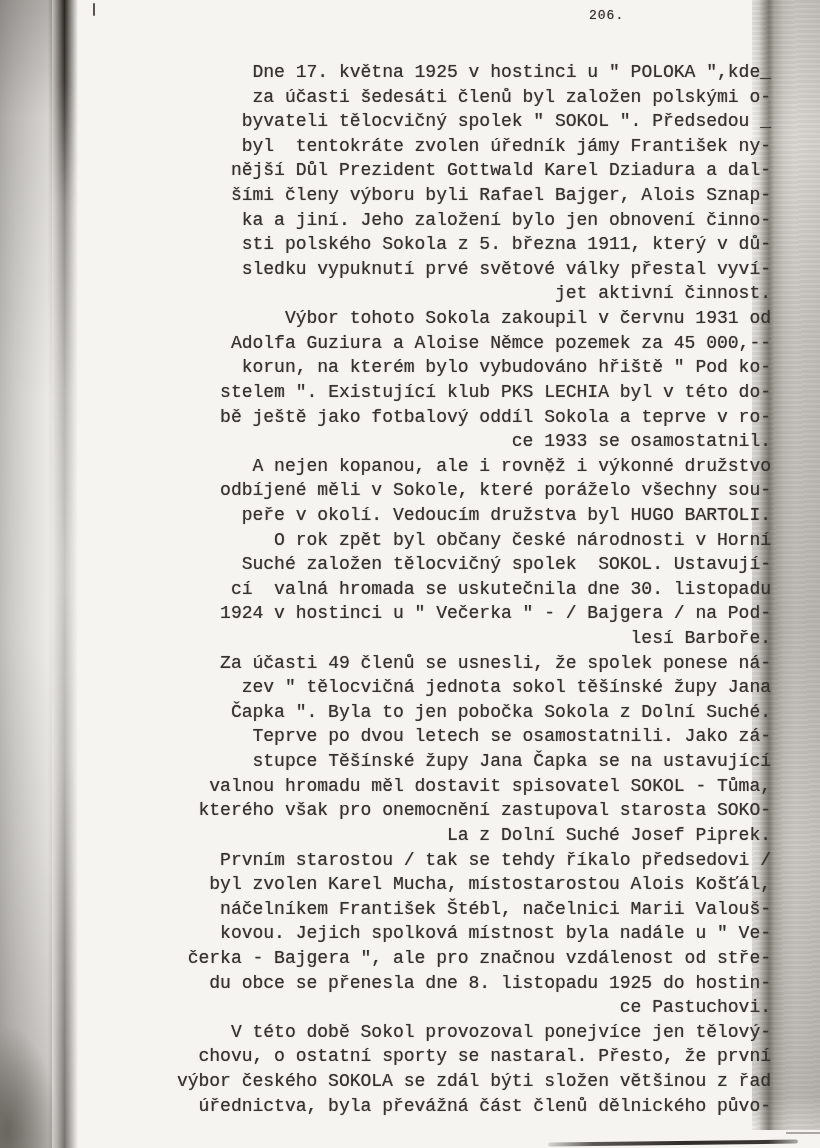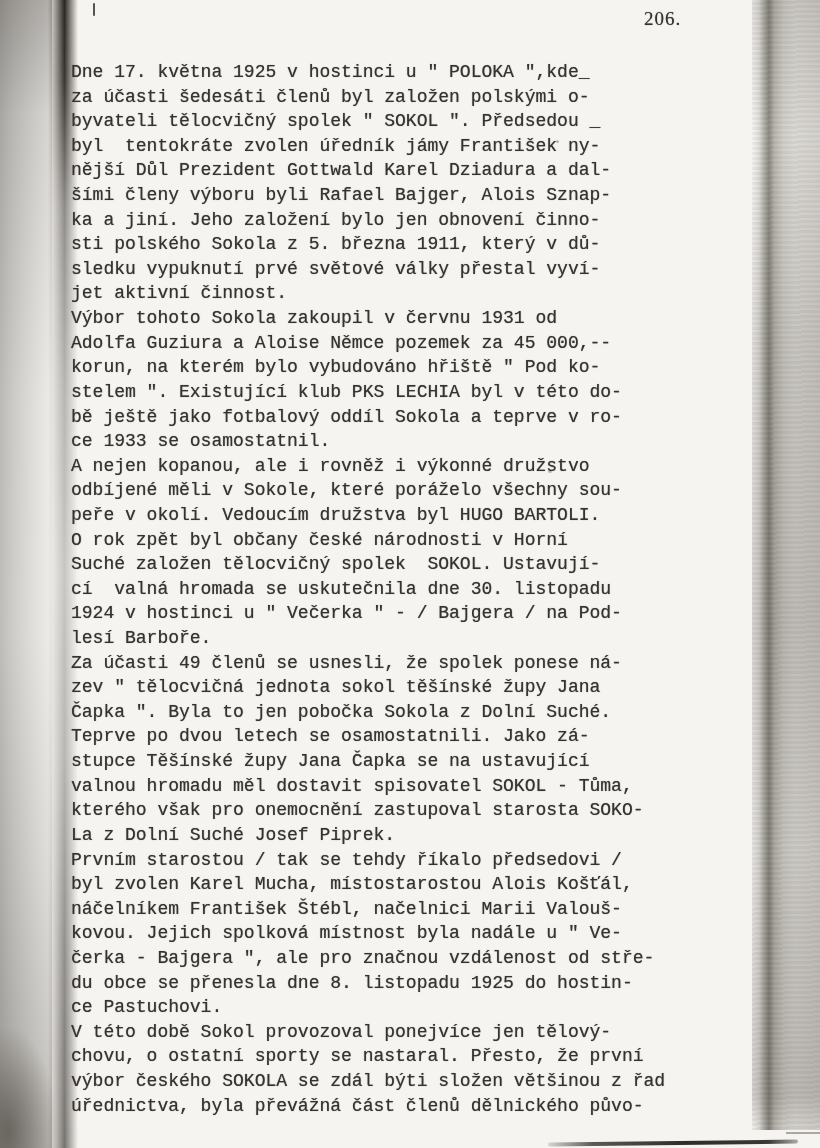--- a/index.html
+++ b/index.html
@@ -56,33 +56,33 @@
   }
 
   .pen-tick{
     position:absolute;left:93px;top:3px;width:2px;height:13px;
     background:rgba(60,55,49,0.85);border-radius:1px;
   }
   .speck-1{position:absolute;left:556px;top:140px;width:3px;height:3px;border-radius:50%;background:rgba(90,85,78,0.4);}
   .speck-2{position:absolute;left:548px;top:470px;width:4px;height:3px;border-radius:50%;background:rgba(90,85,78,0.35);}
 
   .page-number{
-    position:absolute;left:644px;top:8px;
-    font-size:19px;letter-spacing:1px;
+    position:absolute;left:589px;top:8px;
+    font-size:13px;letter-spacing:1px;
     color:#34302c;
     text-shadow:0 0 1px rgba(52,48,44,0.6);
-    font-family:Liberation Serif, serif;
   }
 
   .body-text{
     position:absolute;left:71px;top:60px;width:700px;
     font-size:18px;line-height:24.62px;
     color:#36322e;
     white-space:pre;
     text-shadow:0 0 1px rgba(55,50,45,0.55), 0.4px 0.4px 0 rgba(55,50,45,0.18);
+    text-align:right;
   }
   .body-text .line{height:24.62px;}
 </style>
 </head>
 <body>
 
 <div class="scan">
   <div class="left-margin"></div>
   <div class="left-margin-shade"></div>
   <div class="page-fold"></div>

